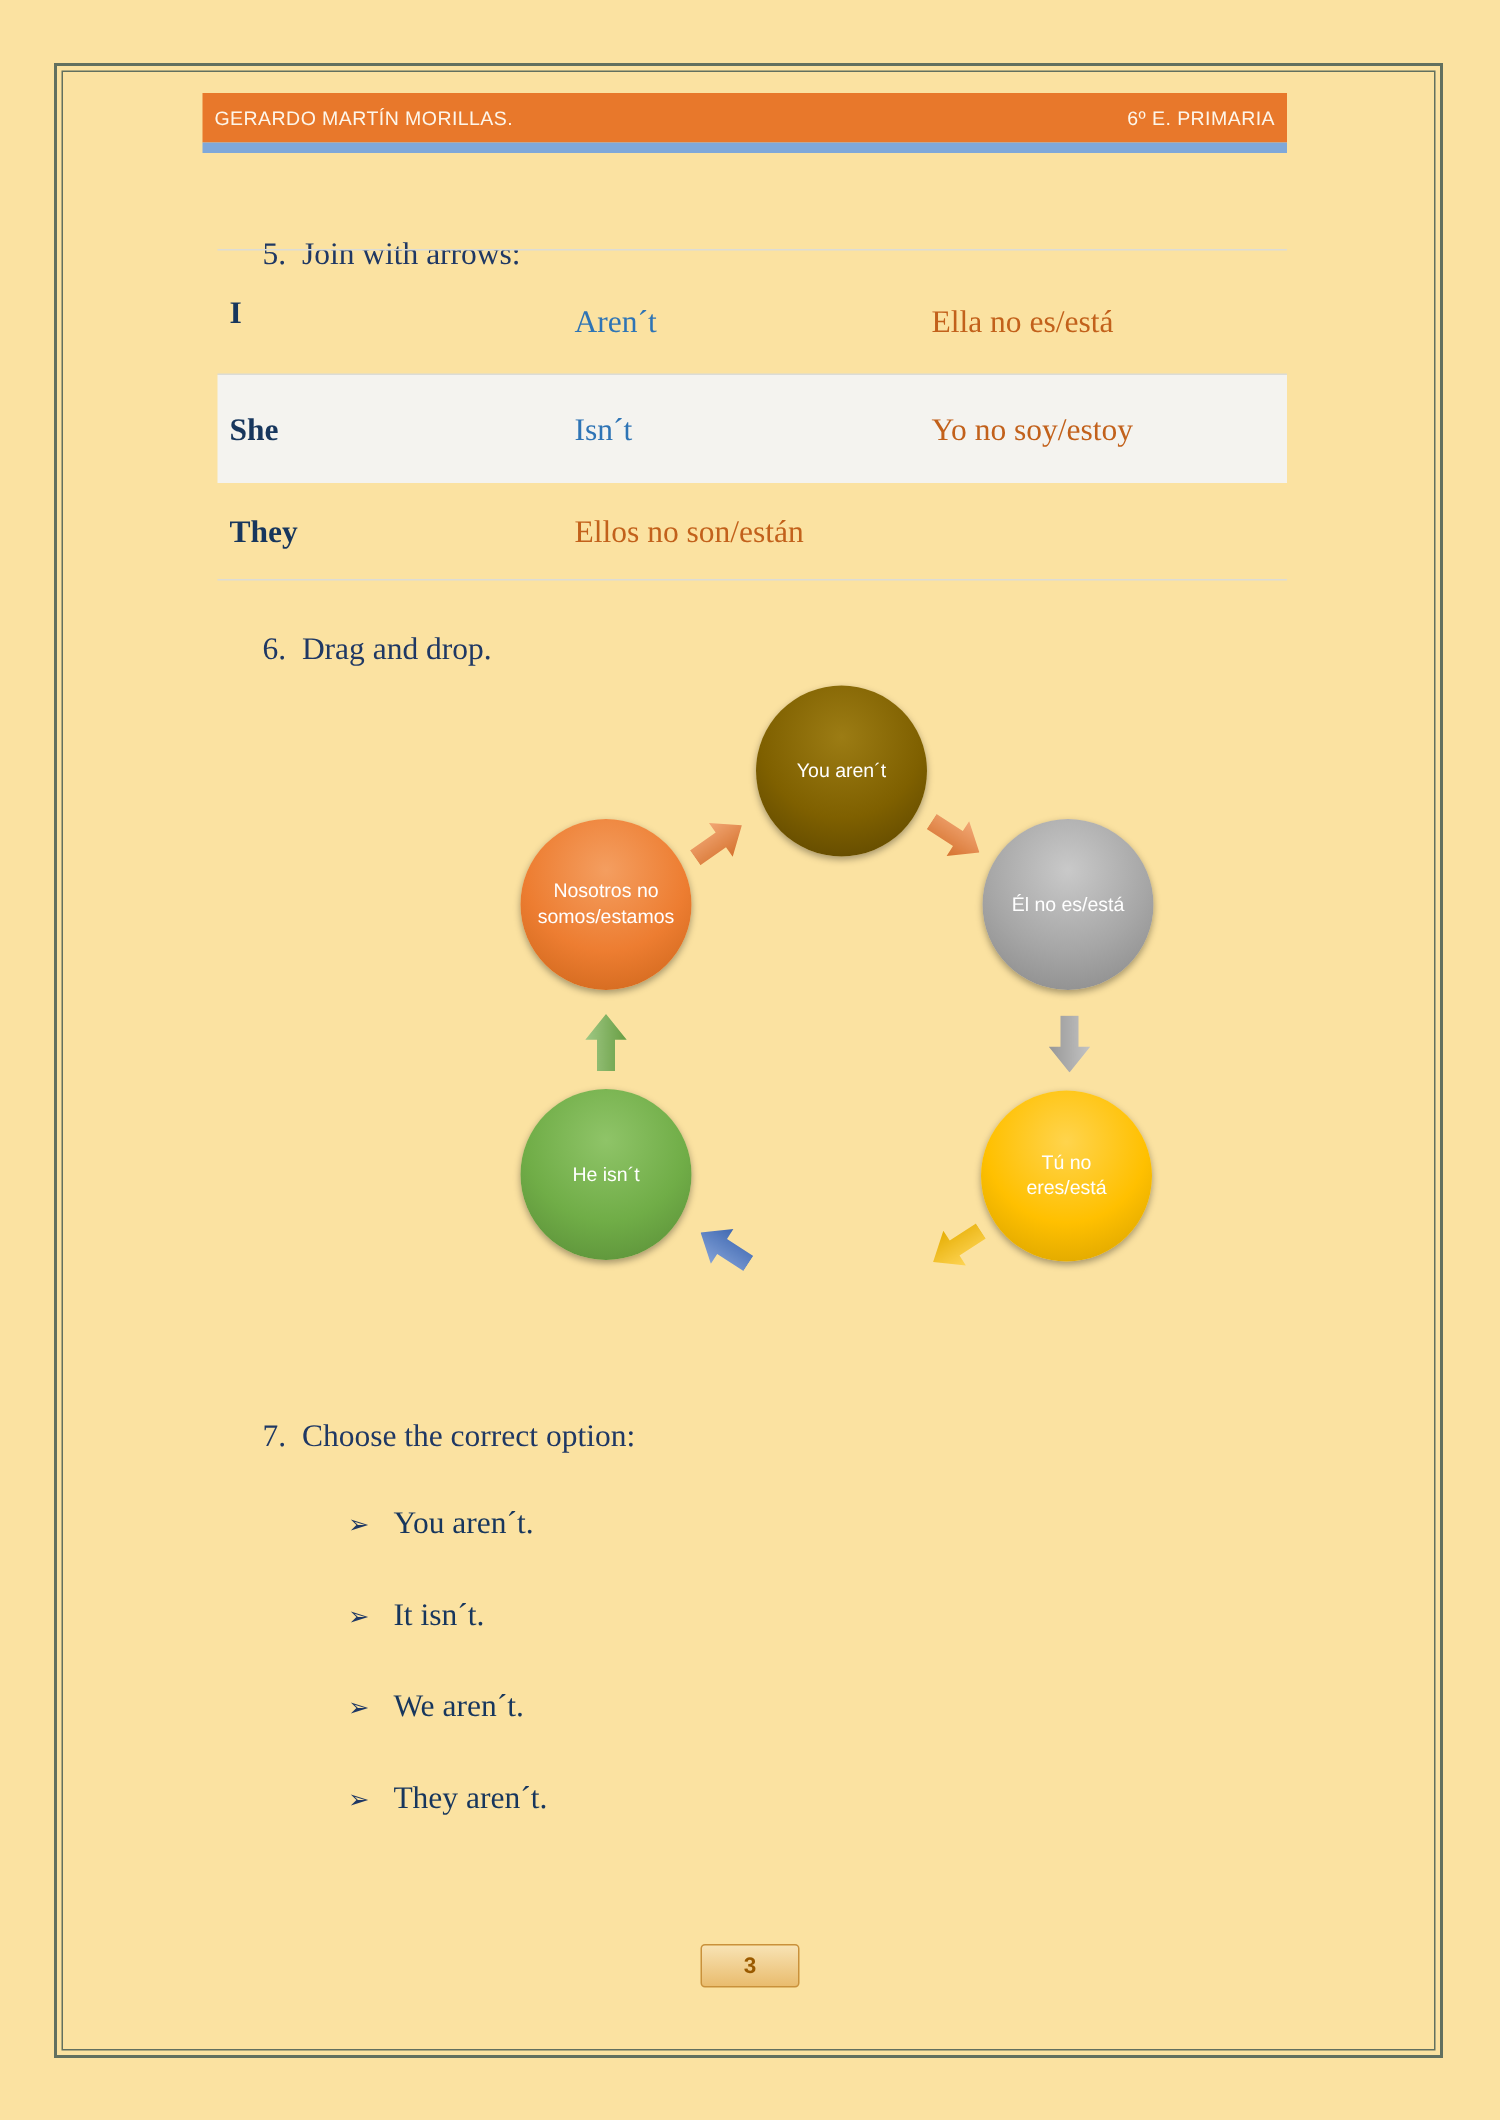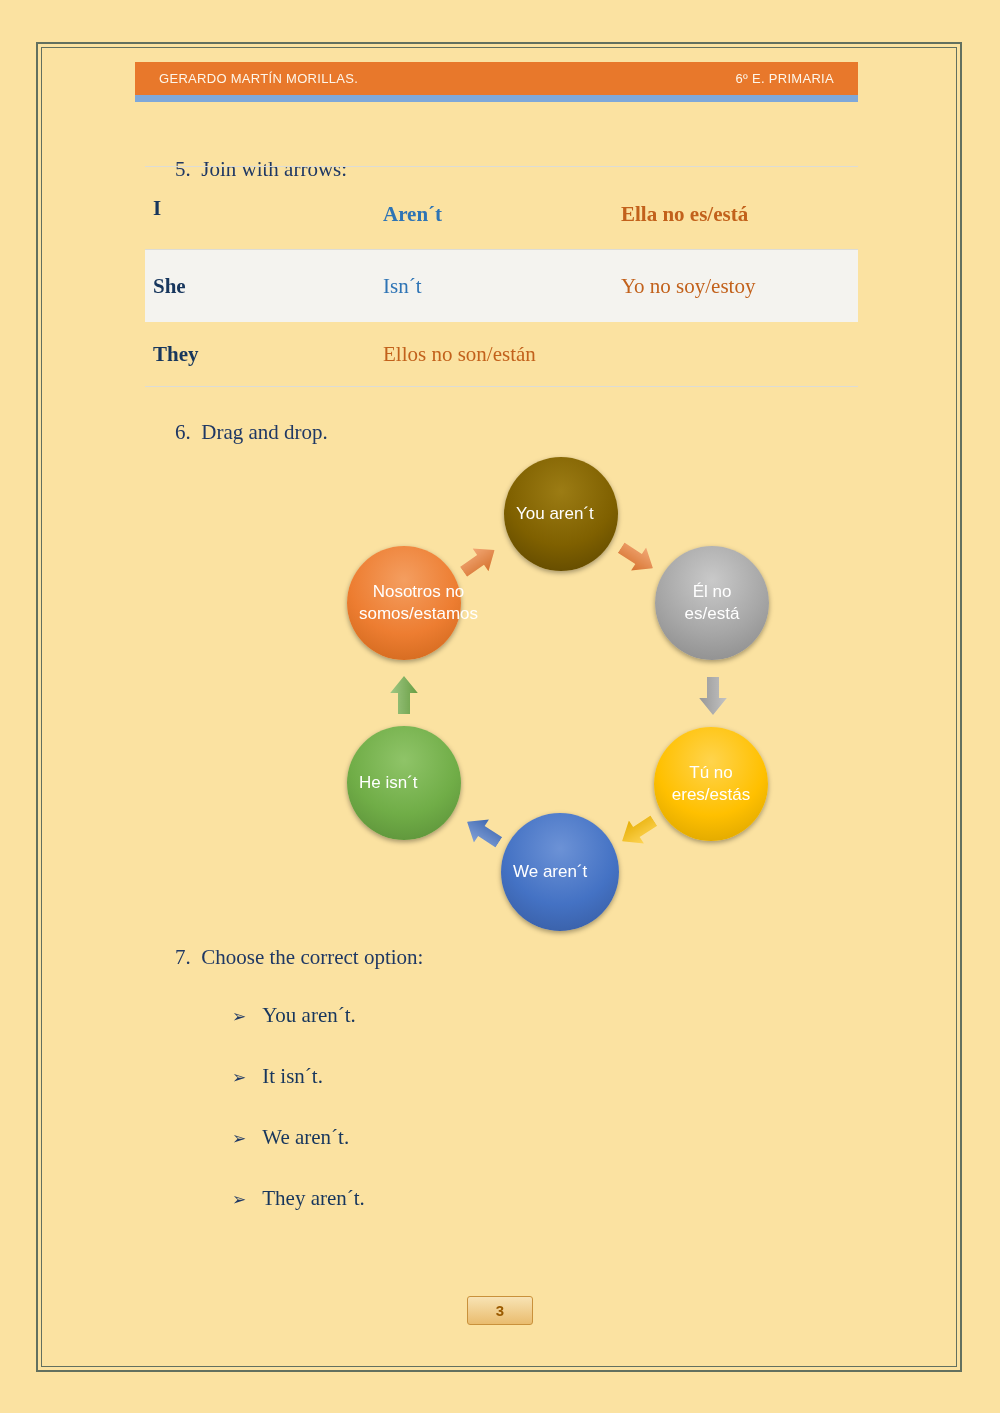--- a/index.html
+++ b/index.html
@@ -1,40 +1,40 @@
 <!DOCTYPE html>
 <html><head>
 <meta charset="utf-8">
 <style>
   html,body{margin:0;padding:0;}
   body{width:1000px;height:1413px;position:relative;background:#FBE2A1;font-family:"Liberation Serif",serif;overflow:hidden;}
 
   .frame-outer{position:absolute;left:36px;top:42px;width:926px;height:1330px;border:2px solid #62705F;box-sizing:border-box;}
   .frame-inner{position:absolute;inset:3px;border:1px solid #62705F;}
 
-  .header-bar{position:absolute;left:135px;top:62px;width:723px;height:33px;background:#E8782B;display:flex;align-items:center;justify-content:space-between;padding:0 24px;box-sizing:border-box;font-family:"Liberation Sans",sans-serif;font-size:13px;color:#FDF6EA;letter-spacing:.3px;}
+  .header-bar{position:absolute;left:135px;top:62px;width:723px;height:33px;background:#E8782B;display:flex;align-items:center;justify-content:space-between;padding:0 8px;box-sizing:border-box;font-family:"Liberation Sans",sans-serif;font-size:13px;color:#FDF6EA;letter-spacing:.3px;}
   .header-underline{position:absolute;left:135px;top:95px;width:723px;height:7px;background:#7FA8D9;}
 
   .sec-title{position:absolute;color:#1F3864;font-size:21px;white-space:pre;}
   .t5{left:175px;top:136px;margin-top:21px;}
   .t6{left:175px;top:420px;}
   .t7{left:175px;top:945px;}
 
   .join-table{position:absolute;left:145px;top:166px;width:713px;border-top:1px solid #DCDCD6;}
   .join-row{display:flex;align-items:center;font-size:21px;}
   .join-row.r0{height:82px;border-bottom:1px solid #DCDCD6;}
   .join-row.r1{height:72px;background:#F4F3EF;}
   .join-row.r2{height:64px;border-bottom:1px solid #DCDCD6;}
   .jl{width:238px;padding-left:8px;box-sizing:border-box;font-weight:700;color:#17365D;}
   .jm{width:238px;color:#2E74B5;}
   .jr{flex:1;color:#C2611B;}
-  .r0 .jm,.r0 .jr{font-weight:700;margin-top:12px;}
+  .r0 .jm,.r0 .jr{font-weight:400;margin-top:12px;}
 
   .diagram{position:absolute;left:330px;top:450px;width:460px;height:490px;}
-  .circle{position:absolute;width:114px;height:114px;border-radius:50%;display:flex;align-items:center;text-align:center;color:#fff;font-family:"Liberation Sans",sans-serif;font-size:17px;line-height:1.3;padding:0 12px;box-sizing:border-box;box-shadow:0 2px 5px rgba(0,0,0,.35);}
+  .circle{position:absolute;width:114px;height:114px;border-radius:50%;display:flex;align-items:center;justify-content:center;text-align:center;color:#fff;font-family:"Liberation Sans",sans-serif;font-size:13px;line-height:1.3;padding:0 12px;box-sizing:border-box;box-shadow:0 2px 5px rgba(0,0,0,.35);}
   .c-you{left:174px;top:7px;background:radial-gradient(circle at 50% 30%,#9C7C14 0%,#7F6000 55%,#574200 100%);}
   .c-el{left:325px;top:96px;background:radial-gradient(circle at 50% 30%,#C9C9C9 0%,#A6A6A6 55%,#868686 100%);}
   .c-tu{left:324px;top:277px;background:radial-gradient(circle at 50% 30%,#FFD44D 0%,#FFC000 55%,#D29E00 100%);}
   .c-we{left:171px;top:363px;width:118px;height:118px;background:radial-gradient(circle at 50% 30%,#6C92D6 0%,#4472C4 55%,#35589B 100%);}
   .c-he{left:17px;top:276px;background:radial-gradient(circle at 50% 30%,#8FC468 0%,#70AD47 55%,#578A36 100%);}
   .c-nos{left:17px;top:96px;background:radial-gradient(circle at 50% 30%,#F49E60 0%,#ED7D31 55%,#C96318 100%);}
 
   .arrow{position:absolute;width:38px;height:30px;clip-path:polygon(0% 30%,55% 30%,55% 4%,100% 50%,55% 96%,55% 70%,0% 70%);background-image:linear-gradient(rgba(255,255,255,.35),rgba(0,0,0,.10));filter:drop-shadow(0 1px 1px rgba(0,0,0,.35));}
   .a1{left:130px;top:96px;background-color:#ED7D31;transform:rotate(-35deg);}
   .a2{left:288px;top:93px;background-color:#ED7D31;transform:rotate(33deg);}
@@ -84,24 +84,21 @@
 <div class="sec-title t6">6.  Drag and drop.</div>
 
 <div class="diagram">
   <div class="circle c-you">
     <span>You aren´t</span>
   </div>
   <div class="circle c-el">
     <span>Él no es/está</span>
   </div>
   <div class="circle c-tu">
-    <span>Tú no eres/estás</span>
-  </div>
-  <div class="circle c-we">
-    <span>We aren´t</span>
+    <span>Tú no eres/está</span>
   </div>
   <div class="circle c-he">
     <span>He isn´t</span>
   </div>
   <div class="circle c-nos">
     <span>Nosotros no somos/estamos</span>
   </div>
   <div class="arrow a1"></div>
   <div class="arrow a2"></div>
   <div class="arrow a3"></div>

